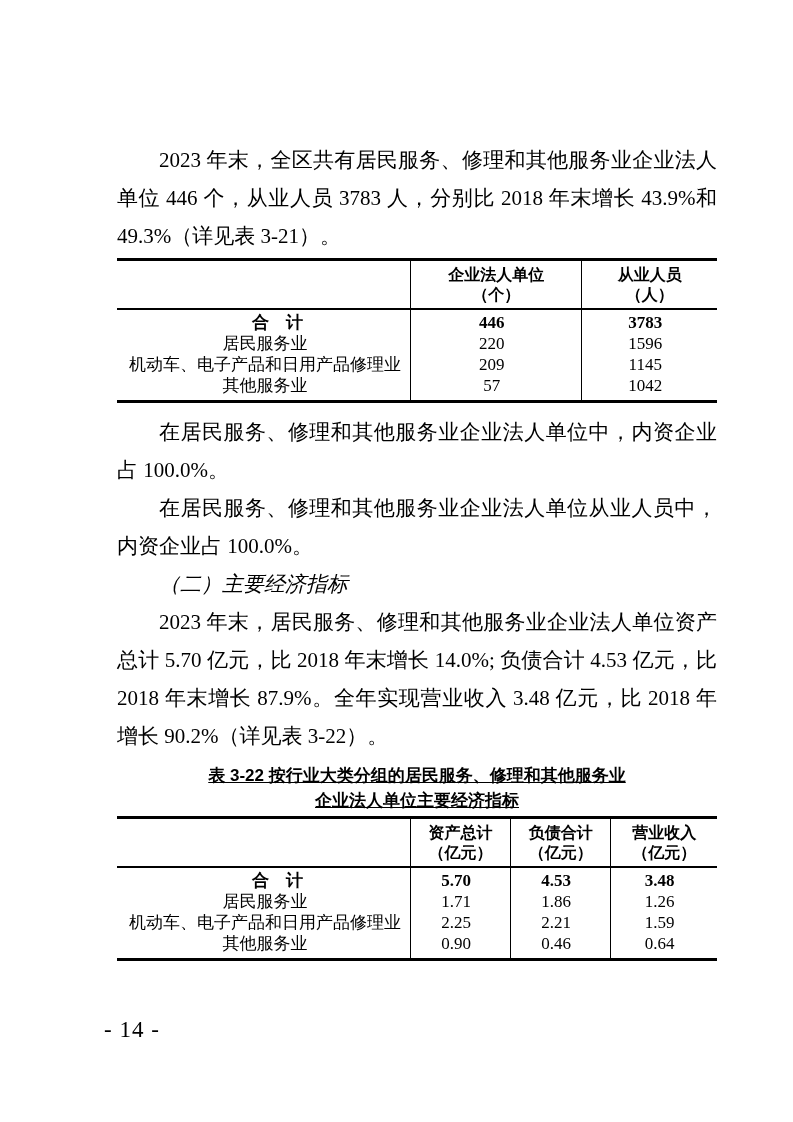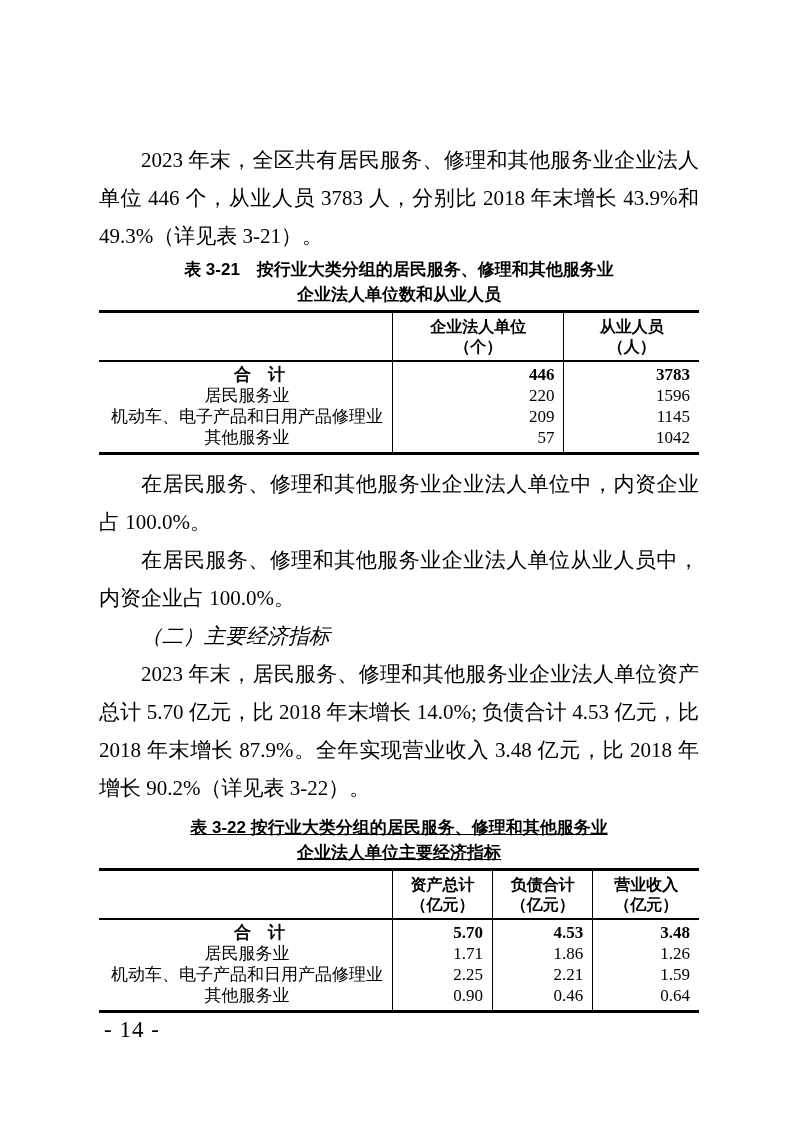--- a/index.html
+++ b/index.html
@@ -2,21 +2,21 @@
 <html><head>
 <meta charset="utf-8">
 <style>
   * { margin:0; padding:0; box-sizing:border-box; }
   html, body { background:#ffffff; }
   body {
     width:793px; height:1122px; position:relative; overflow:hidden;
     font-family:"Liberation Serif","DejaVu Serif",serif;
     color:#000000;
   }
-  .content { position:absolute; left:99px; top:141px; width:600px; }
+  .content { position:absolute; left:117px; top:141px; width:600px; }
 
   .body-text {
     font-size:21px; line-height:38px; text-align:justify;
     text-indent:42px; color:#000;
   }
   .kaiti { font-style:italic; }
   .mt10 { margin-top:10px; }
 
   .tbl-title {
     text-align:center; font-weight:bold; font-size:17px; line-height:25px;
@@ -35,40 +35,36 @@
     font-weight:bold; font-size:16px; line-height:20px; text-align:center;
     vertical-align:middle; border-bottom:2px solid #000000; padding:4px 0 3px;
   }
   table.stat-table td {
     font-size:17px; line-height:21px; height:21px; vertical-align:middle;
   }
   table.stat-table th + th, table.stat-table td + td { border-left:1.5px solid #000; }
   tbody tr:first-child td { padding-top:2px; }
   tbody tr:last-child td { padding-bottom:4px; }
   .lbl { text-align:center; padding-left:3px; }
-  .num { text-align:right; padding-right:9px; }
+  .num { text-align:center; padding-right:9px; }
   tr.total-row td { font-weight:bold; }
   tr.total-row td.lbl { padding-left:28px; }
 
   .page-footer {
     position:absolute; left:104px; top:1020px;
     font-size:23px; line-height:20px; letter-spacing:1px; color:#000;
   }
 </style>
 </head>
 <body>
 
 <div class="content">
 
   <p class="body-text">2023 年末，全区共有居民服务、修理和其他服务业企业法人单位 446 个，从业人员 3783 人，分别比 2018 年末增长 43.9%和 49.3%（详见表 3-21）。</p>
 
-  <div class="tbl-title t21">
-    <div>表 3-21　按行业大类分组的居民服务、修理和其他服务业</div>
-    <div>企业法人单位数和从业人员</div>
-  </div>
 
   <table class="stat-table">
     <colgroup>
         <col style="width:48.9%">
         <col style="width:28.6%">
         <col style="width:22.5%">
       </colgroup>
     <thead>
       <tr>
         <th class="lbl"></th>

